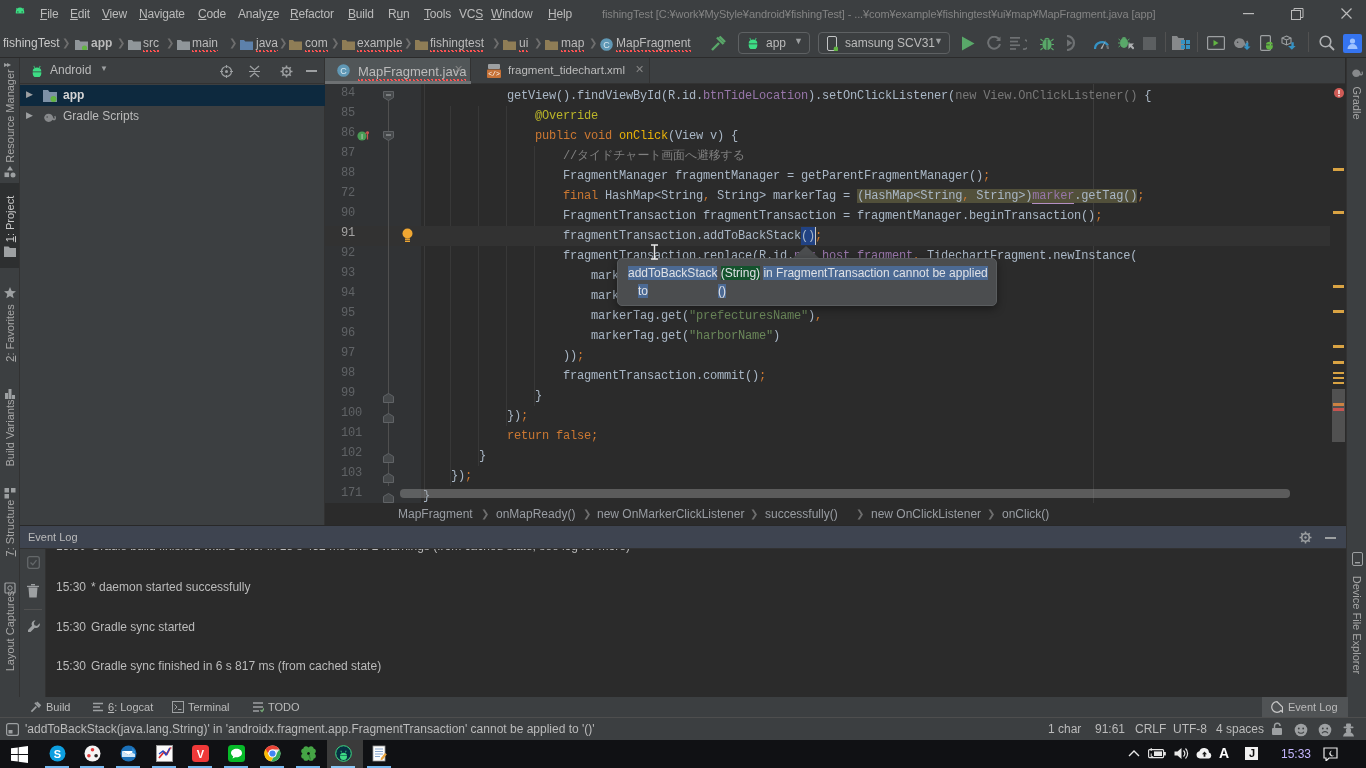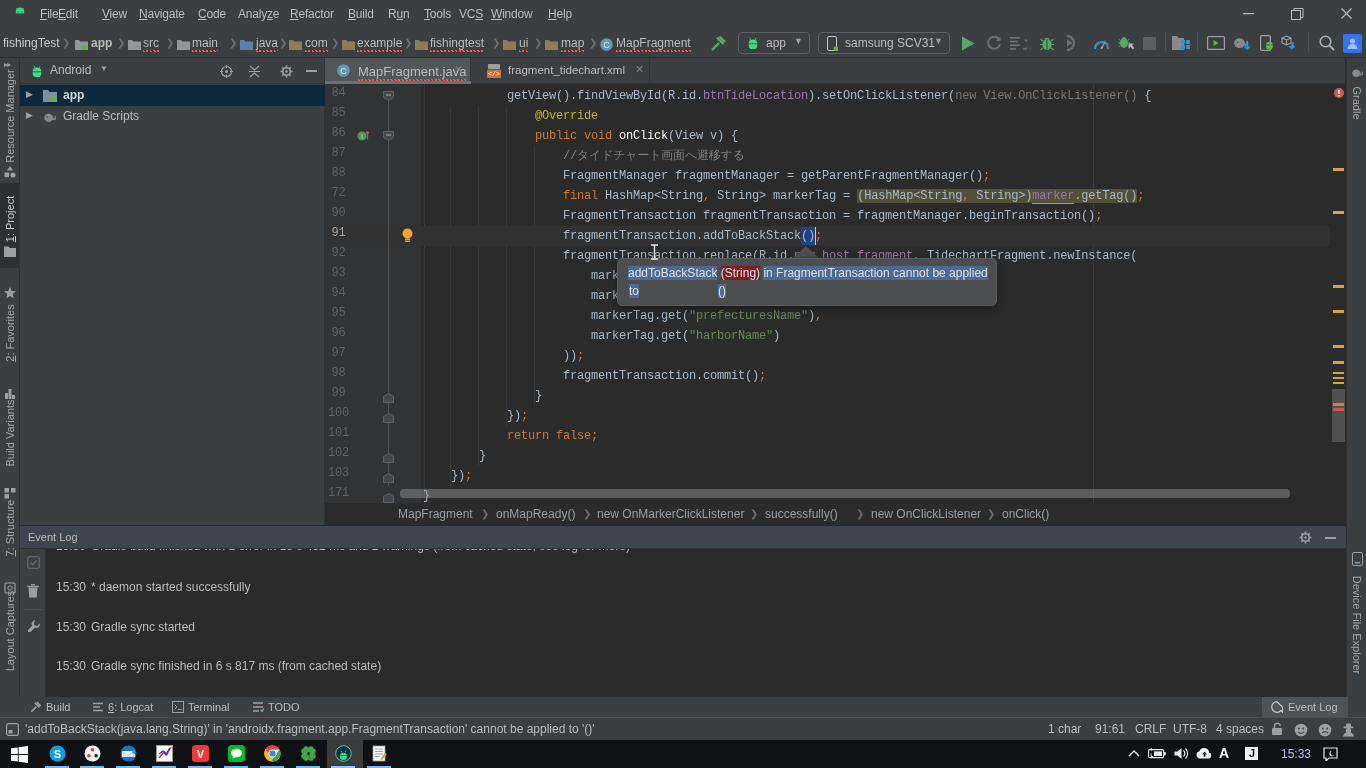--- a/index.html
+++ b/index.html
@@ -20,23 +20,23 @@
 #lstripe{left:0;top:58px;width:20px;height:639px;background:#3c3f41;border-right:1px solid #323232}
 .vlabel{position:absolute;white-space:nowrap;font-size:11px;color:#a7a7a7;transform:translate(-50%,-50%) rotate(-90deg)}
 .vlabelr{position:absolute;white-space:nowrap;font-size:11px;color:#a7a7a7;transform:translate(-50%,-50%) rotate(90deg)}
 
 #proj{left:20px;top:58px;width:305px;height:467px;background:#3c3f41;border-right:1px solid #323232}
 #projhead{position:absolute;left:0;top:0;width:305px;height:26px;border-bottom:1px solid #323232}
 
 #tabs{left:325px;top:58px;width:1020px;height:26px;background:#3c3f41;border-bottom:1px solid #323232}
 #editor{left:325px;top:84px;width:1020px;height:419px;background:#2b2b2b;overflow:hidden}
 #gutter{position:absolute;left:0;top:0;width:96px;height:419px;background:#313335}
-.ln{position:absolute;width:27px;text-align:center;font:12px "Liberation Mono",monospace;letter-spacing:-0.2px;color:#606366;left:0}
+.ln{position:absolute;width:27px;text-align:left;font:12px "Liberation Mono",monospace;letter-spacing:-0.2px;color:#606366;left:16px}
 .cl{position:absolute;left:98px;white-space:pre;font:12px/20px "Liberation Mono",monospace;letter-spacing:-0.2px;color:#a9b7c6}
-.kw{color:#cc7832}.ann{color:#bbb529}.cm{color:#808080}.st{color:#6a8759}.fld{color:#9876aa;}.mth{color:#ffffff}.gr{color:#787878}.it{}
+.kw{color:#cc7832}.ann{color:#bbb529}.cm{color:#808080}.st{color:#6a8759}.fld{color:#9876aa;}.mth{color:#eab308}.gr{color:#787878}.it{}
 .cast{background:#52503a}
 
 #bc{left:325px;top:503px;width:1020px;height:22px;background:#2b2b2b;font-size:12px;color:#999da3}
 
 #rstripe{left:1346px;top:58px;width:20px;height:639px;background:#3c3f41;border-left:1px solid #323232}
 
 #evhead{left:20px;top:525px;width:1326px;height:24px;background:#3e4450;border-top:1px solid #282828;border-bottom:1px solid #323232;color:#bbbbbb;font-size:11px}
 #evbody{left:20px;top:549px;width:1326px;height:148px;background:#2b2b2b}
 #evicons{position:absolute;left:0;top:0;width:26px;height:148px;background:#3c3f41;border-right:1px solid #323232}
 .evline{position:absolute;font-size:12px;line-height:20px;color:#bbbbbb;white-space:pre}
@@ -58,32 +58,33 @@
         <g fill="#3ddc84">
           <path d="M3.2 6.5h9.6v1.5a4.8 4.8 0 0 1-9.6 0z" transform="scale(1,-1) translate(0,-13.5)"></path>
           <path d="M3.2 7.2c0-2.6 2.1-4.2 4.8-4.2s4.8 1.6 4.8 4.2z"></path>
           <rect x="4.1" y="1.2" width="1" height="2.6" transform="rotate(-25 4.6 2.5)"></rect>
           <rect x="10.9" y="1.2" width="1" height="2.6" transform="rotate(25 11.4 2.5)"></rect>
         </g>
         <circle cx="5.6" cy="5.6" r="0.65" fill="#1e2b22"></circle>
         <circle cx="10.4" cy="5.6" r="0.65" fill="#1e2b22"></circle>
       </svg>
   <span class="menu" style="left:40px"><span class="u">F</span>ile</span>
-  <span class="menu" style="left:58px"><span class="u">E</span>dit</span>
+  <span class="menu" style="left:70px"><span class="u">E</span>dit</span>
   <span class="menu" style="left:102px"><span class="u">V</span>iew</span>
   <span class="menu" style="left:139px"><span class="u">N</span>avigate</span>
   <span class="menu" style="left:198px"><span class="u">C</span>ode</span>
   <span class="menu" style="left:238px">Analy<span class="u">z</span>e</span>
   <span class="menu" style="left:290px"><span class="u">R</span>efactor</span>
   <span class="menu" style="left:348px"><span class="u">B</span>uild</span>
   <span class="menu" style="left:388px">R<span class="u">u</span>n</span>
   <span class="menu" style="left:424px"><span class="u">T</span>ools</span>
   <span class="menu" style="left:459px">VC<span class="u">S</span></span>
   <span class="menu" style="left:491px"><span class="u">W</span>indow</span>
   <span class="menu" style="left:548px"><span class="u">H</span>elp</span>
+  <span class="wt" style="left:602px">fishingTest [C:¥work¥MyStyle¥android¥fishingTest] - ...¥com¥example¥fishingtest¥ui¥map¥MapFragment.java [app]</span>
   <svg class="abs" style="left:1243px;top:13px" width="11" height="2">
         <rect width="11" height="1.2" fill="#bbb"></rect>
       </svg>
   <svg class="abs" style="left:1291px;top:8px" width="13" height="12" viewBox="0 0 13 12">
         <rect x="0.5" y="2.5" width="9" height="9" fill="none" stroke="#bbb"></rect>
         <path d="M3 2.5V0.5h9v9h-2" fill="none" stroke="#bbb"></path>
       </svg>
   <svg class="abs" style="left:1341px;top:8px" width="11" height="11" viewBox="0 0 11 11">
         <path d="M0.5 0.5l10 10M10.5 0.5l-10 10" stroke="#bbb" stroke-width="1.2"></path>
       </svg>
@@ -461,22 +462,22 @@
   <div class="abs" style="left:1008px;top:293px;width:11px;height:2px;background:#d9a343"></div>
   <div class="abs" style="left:1008px;top:298px;width:11px;height:2px;background:#d9a343"></div>
   <div class="abs" style="left:1007px;top:305px;width:13px;height:53px;background:rgba(160,160,160,0.33)"></div>
   <div class="abs" style="left:1008px;top:319px;width:11px;height:3px;background:#cc8242"></div>
   <div class="abs" style="left:1008px;top:324px;width:11px;height:3px;background:#c75450"></div>
 
   <div class="abs" style="left:75px;top:405px;width:890px;height:9px;background:rgba(150,150,150,0.45);border-radius:4px"></div>
 
   <div class="abs" style="left:468px;top:162px;width:0;height:0;border-left:13px solid transparent;border-right:13px solid transparent;border-bottom:12px solid #4b4d4f"></div>
   <div class="abs" style="left:292px;top:174px;width:380px;height:48px;background:#4b4d4f;border:1px solid #5a5d5f;border-radius:5px;box-shadow:0 3px 8px rgba(0,0,0,0.4);font-size:12px;color:#dfe1e5">
-    <span class="abs" style="left:10px;top:7px"><span style="background:#4c6a94">addToBackStack</span> <span style="background:#7f1d1d">(String)</span> <span style="background:#4c6a94">in FragmentTransaction cannot be applied</span></span>
-    <span class="abs" style="left:11px;top:25px"><span style="background:#4c6a94">to</span></span>
+    <span class="abs" style="left:10px;top:7px"><span style="background:#4c6a94">addToBackStack</span> <span style="background:#14532d">(String)</span> <span style="background:#4c6a94">in FragmentTransaction cannot be applied</span></span>
+    <span class="abs" style="left:20px;top:25px"><span style="background:#4c6a94">to</span></span>
     <span class="abs" style="left:100px;top:25px"><span style="background:#4c6a94">()</span></span>
   </div>
 
   <svg class="abs" style="left:325px;top:160px" width="9" height="16" viewBox="0 0 9 16">
         <path d="M1 1h7M1 15h7M4.5 1v14" stroke="#e8e8e8" stroke-width="1.4" fill="none"></path>
       </svg>
 </div>
 <div id="bc" class="abs">
   <span class="abs" style="left:73px;top:4px">MapFragment</span>
       <span class="abs chev" style="left:156px;top:5px">❯</span>

